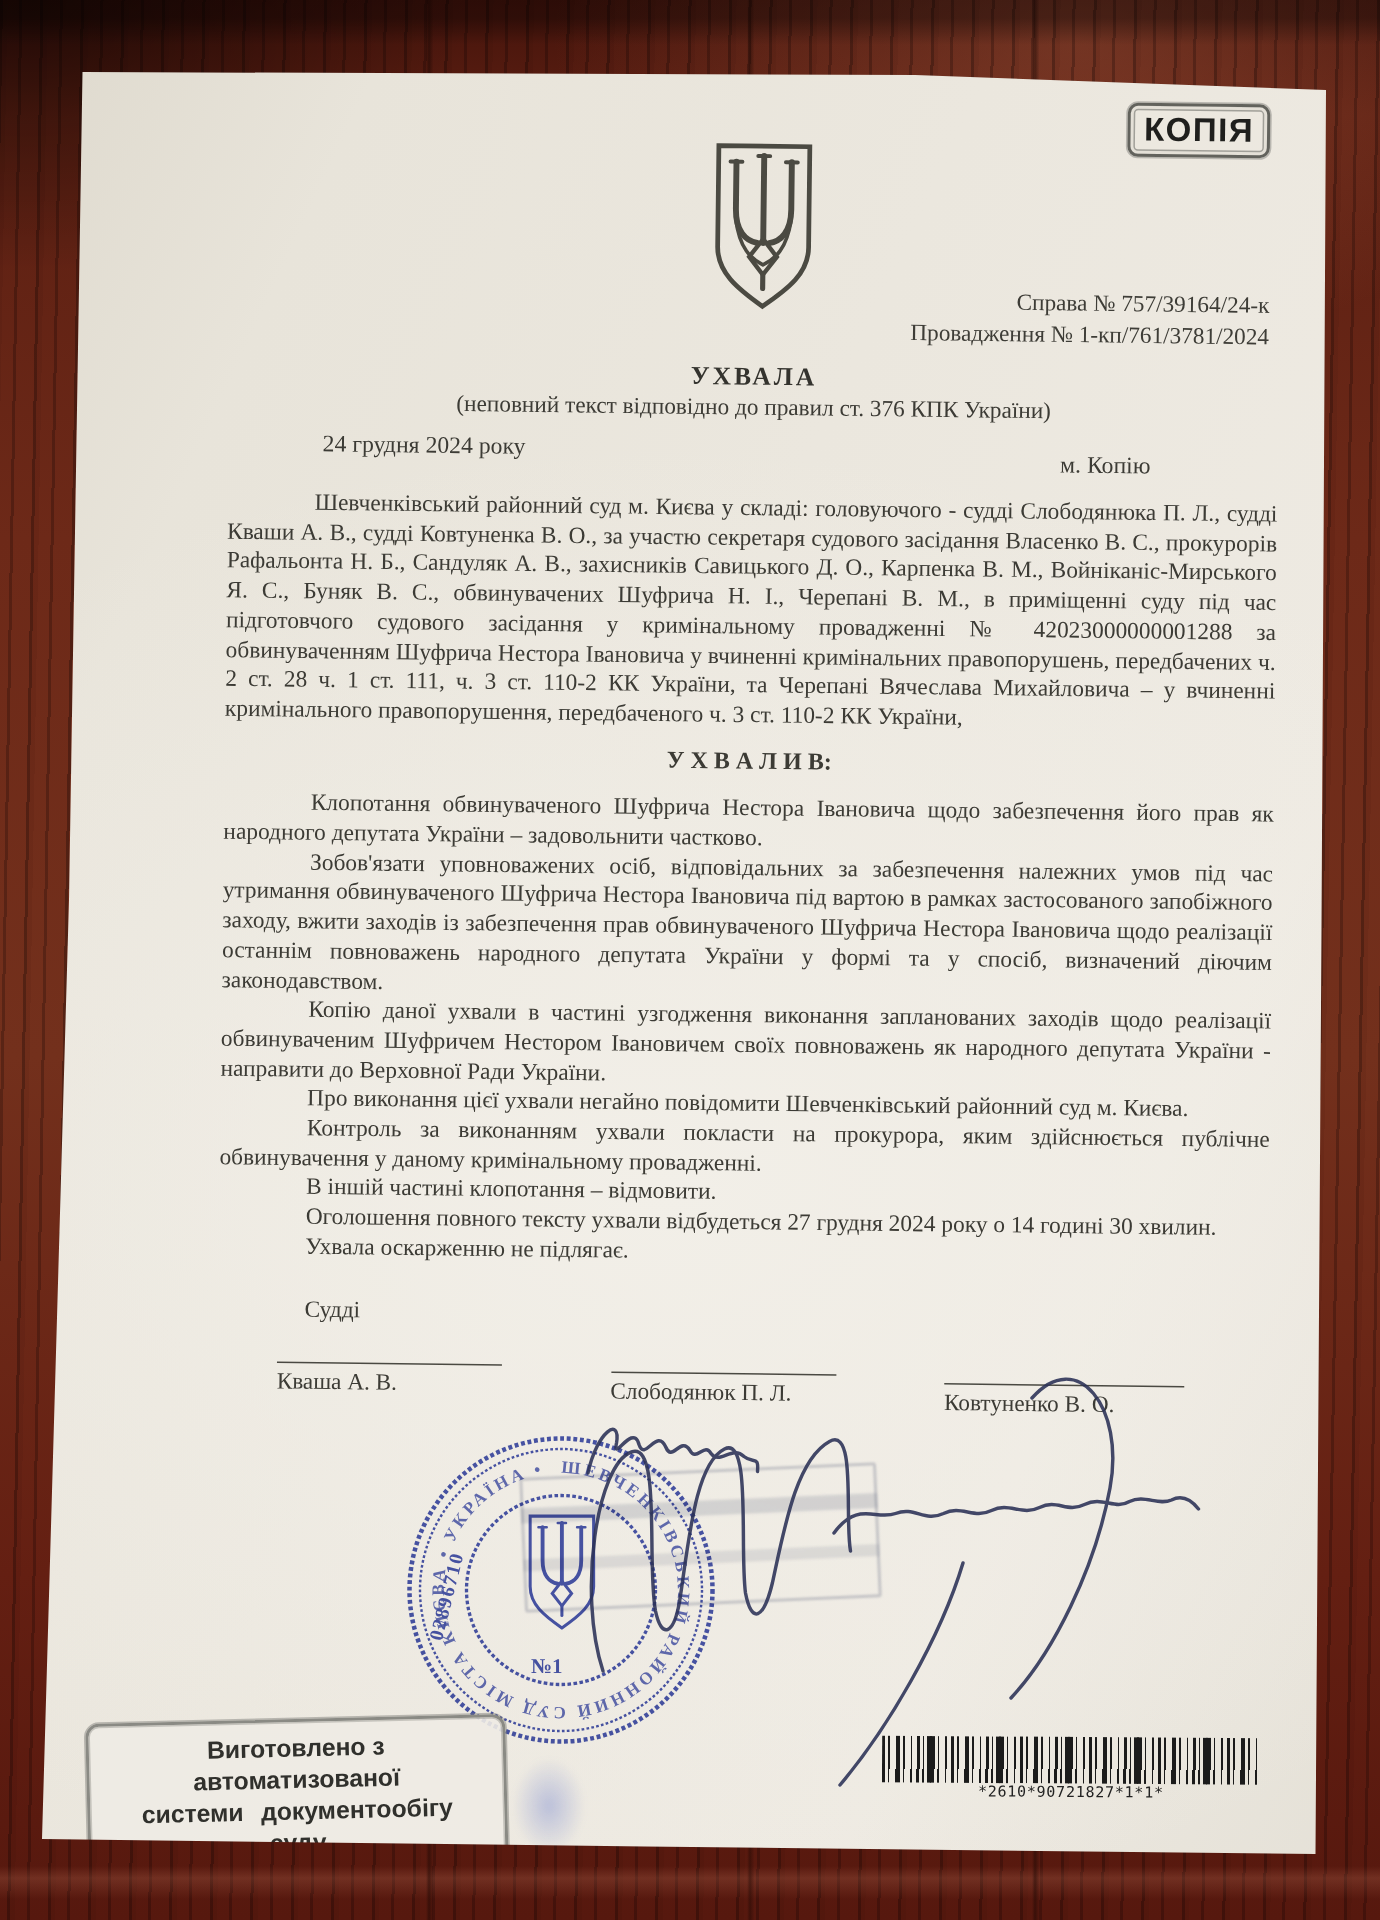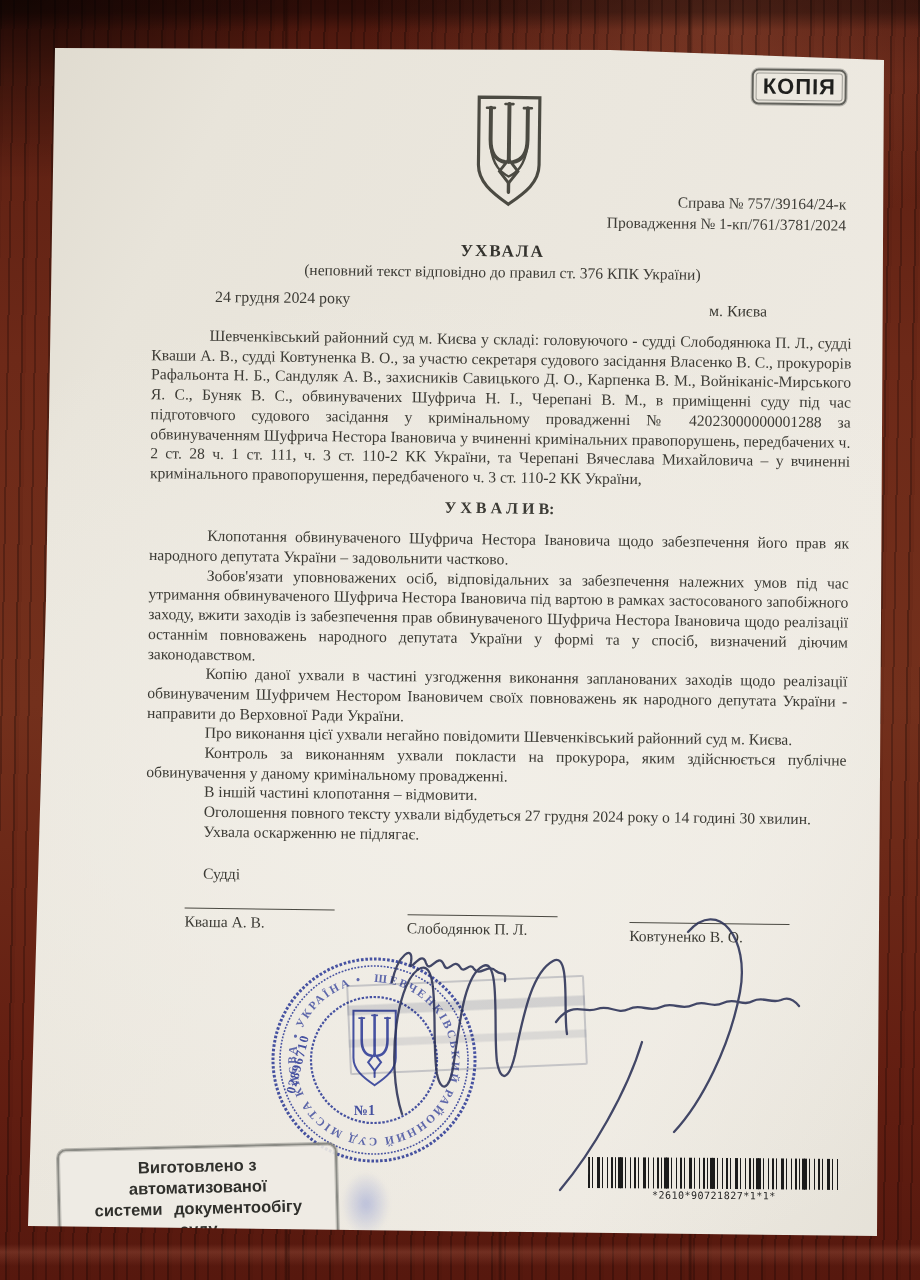--- a/index.html
+++ b/index.html
@@ -158,21 +158,21 @@
       <div>Провадження № 1-кп/761/3781/2024</div>
     </div>
 
     <div class="title-block">
       <div class="doc-title">УХВАЛА</div>
       <div class="doc-subtitle">(неповний текст відповідно до правил ст. 376 КПК України)</div>
     </div>
 
     <div class="dateline">
       <span class="date">24 грудня 2024 року</span>
-      <span class="place">м. Києва</span>
+      <span class="place">м. Копію</span>
     </div>
 
     <div class="body-text">
       <p>Шевченківський районний суд м. Києва у складі: головуючого - судді Слободянюка П. Л., судді Кваши А. В., судді Ковтуненка В. О., за участю секретаря судового засідання Власенко В. С., прокурорів Рафальонта Н. Б., Сандуляк А. В., захисників Савицького Д. О., Карпенка В. М., Войніканіс-Мирського Я. С., Буняк В. С., обвинувачених Шуфрича Н. І., Черепані В. М., в приміщенні суду під час підготовчого судового засідання у кримінальному провадженні № 42023000000001288 за обвинуваченням Шуфрича Нестора Івановича у вчиненні кримінальних правопорушень, передбачених ч. 2 ст. 28 ч. 1 ст. 111, ч. 3 ст. 110-2 КК України, та Черепані Вячеслава Михайловича – у вчиненні кримінального правопорушення, передбаченого ч. 3 ст. 110-2 КК України,</p>
       <p class="resolved">У Х В А Л И В:</p>
       <p>Клопотання обвинуваченого Шуфрича Нестора Івановича щодо забезпечення його прав як народного депутата України – задовольнити частково.</p>
       <p>Зобов'язати уповноважених осіб, відповідальних за забезпечення належних умов під час утримання обвинуваченого Шуфрича Нестора Івановича під вартою в рамках застосованого запобіжного заходу, вжити заходів із забезпечення прав обвинуваченого Шуфрича Нестора Івановича щодо реалізації останнім повноважень народного депутата України у формі та у спосіб, визначений діючим законодавством.</p>
       <p>Копію даної ухвали в частині узгодження виконання запланованих заходів щодо реалізації обвинуваченим Шуфричем Нестором Івановичем своїх повноважень як народного депутата України - направити до Верховної Ради України.</p>
       <p>Про виконання цієї ухвали негайно повідомити Шевченківський районний суд м. Києва.</p>
       <p>Контроль за виконанням ухвали покласти на прокурора, яким здійснюється публічне обвинувачення у даному кримінальному провадженні.</p>

